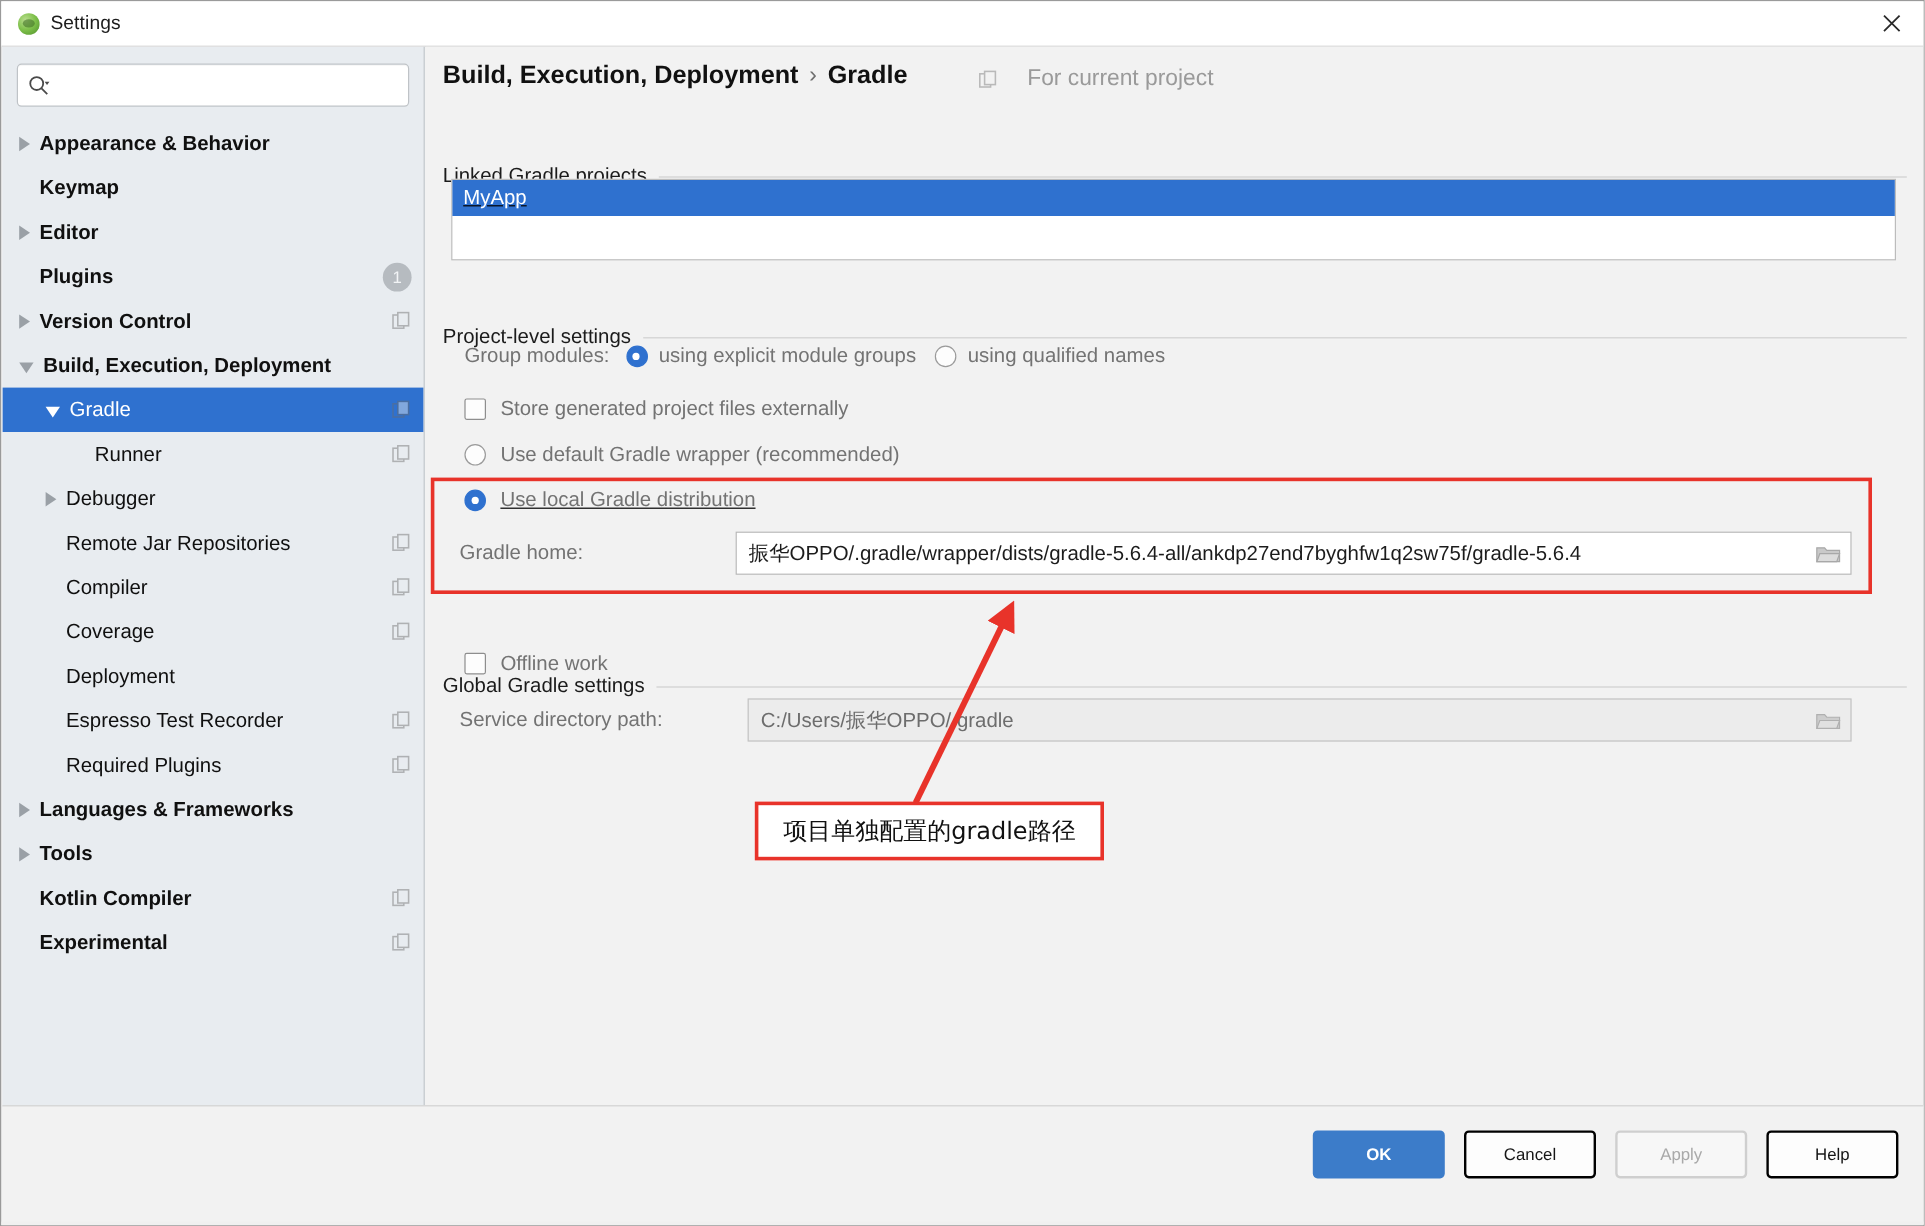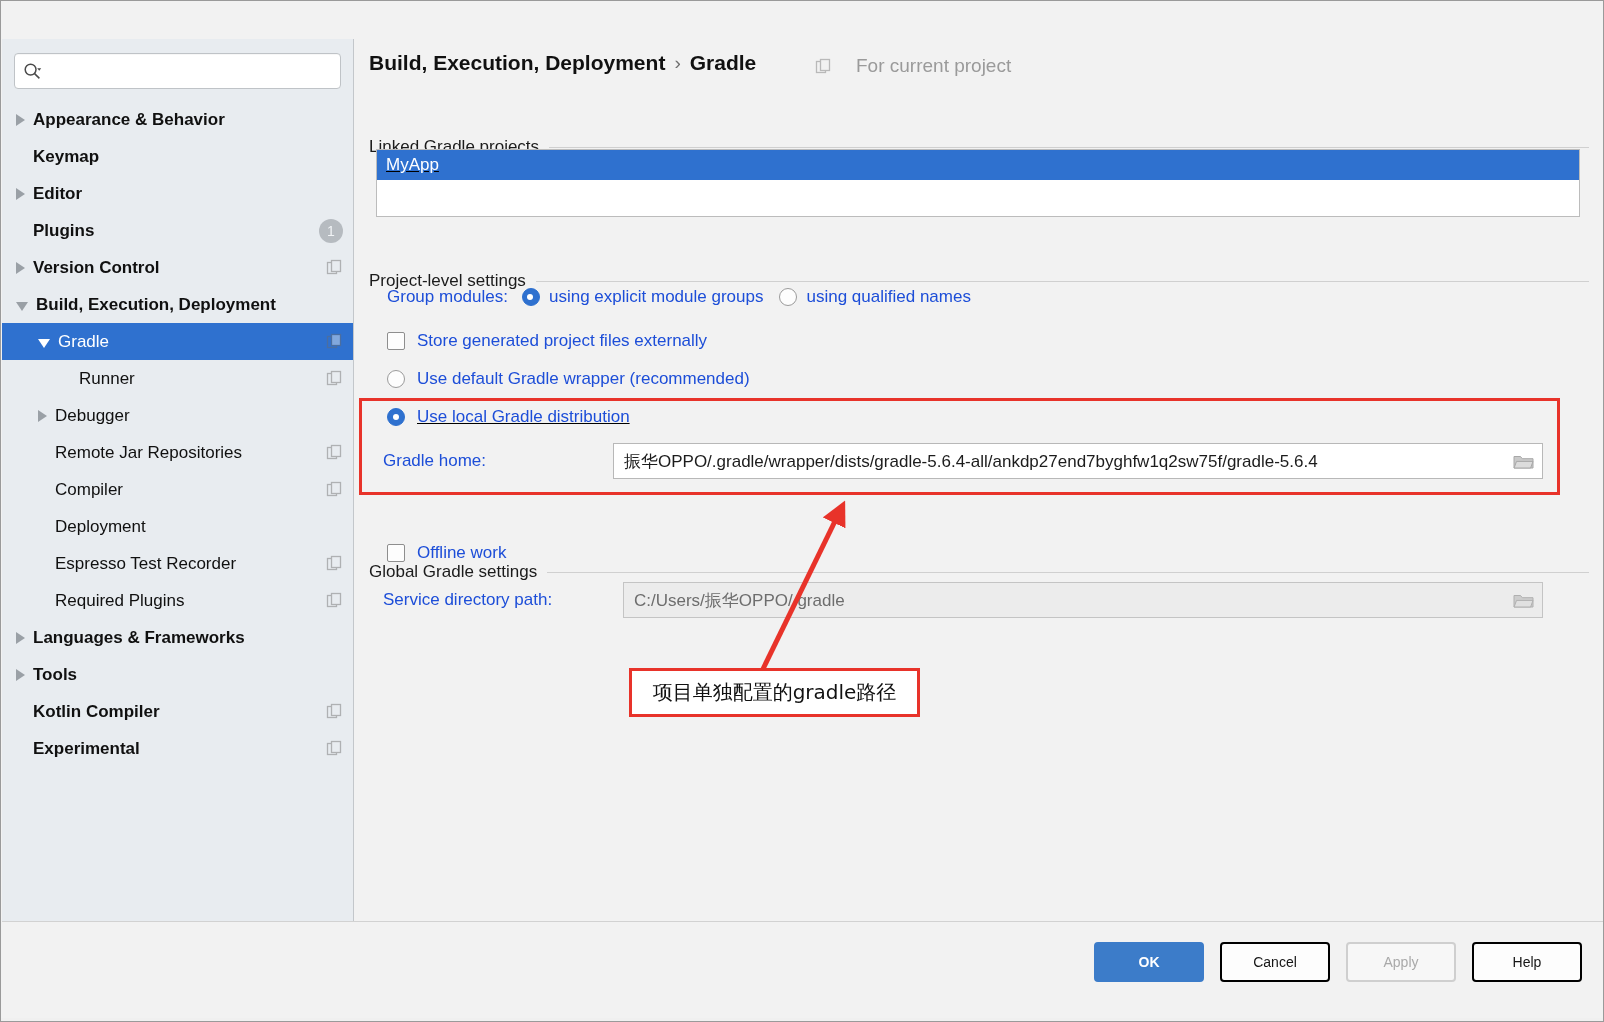--- a/index.html
+++ b/index.html
@@ -141,21 +141,21 @@
     position: absolute;
     background: #ffffff; border: 1px solid #bcbcbc;
   }
   .list-item {
     height: 30px; display: flex; align-items: center;
     padding-left: 9px; font-size: 17px; color: #1c1c1c;
   }
   .list-item.selected { background: #2f71cf; color: #ffffff; }
 
   .row { position: absolute; display: flex; align-items: center; white-space: nowrap; }
-  .lbl { font-size: 17px; color: #1d4ed8; }
+  .lbl { font-size: 17px; color: #737373; }
 
   .radio {
     width: 18px; height: 18px; border-radius: 50%;
     border: 1.6px solid #9b9b9b; background: #fdfdfd;
     flex: none; position: relative;
   }
   .radio.on {
     border-color: #2f71cf; background: #2f71cf;
     box-shadow: 0 0 0 1px #2f71cf inset;
   }
@@ -218,20 +218,29 @@
   .bottom-sliver {
     position: absolute; left: 0; bottom: 0; width: 1604px; height: 3px;
     background: #f0f0f0; overflow: hidden;
   }
 </style>
 </head>
 <body>
 
 <div id="app">
 
+  <div class="titlebar">
+    <div class="title-icon"></div>
+    <div class="title-text">Settings</div>
+    <div class="win-close">
+      <svg width="17" height="17" viewBox="0 0 17 17">
+          <path d="M2 2 L15 15 M15 2 L2 15" stroke="#2a2a2a" stroke-width="1.5" fill="none"></path>
+        </svg>
+    </div>
+  </div>
 
   <div class="sidebar">
     <div class="search-wrap">
       <div class="search-box">
         <svg width="19" height="19" viewBox="0 0 19 19">
           <circle cx="7.6" cy="7.6" r="5.4" stroke="#4a4a4a" stroke-width="1.5" fill="none"></circle>
           <path d="M11.6 11.6 L16.4 16.4" stroke="#4a4a4a" stroke-width="1.5"></path>
           <path d="M14.2 6.2 l4 0 l-2 2.6 z" fill="#4a4a4a"></path>
         </svg>
         <input class="search-field" type="text" placeholder="" style="">
@@ -308,20 +317,30 @@
           <span class="tree-label">Compiler</span>
           <span class="cfg-icon">
             <svg width="17" height="17" viewBox="0 0 17 17">
               <rect x="1.5" y="3.5" width="9" height="11" fill="none" stroke="#6b6b6b" stroke-width="1.3"></rect>
               <rect x="5.5" y="1.5" width="9" height="11" fill="#e8ecf0" stroke="#6b6b6b" stroke-width="1.3"></rect>
             </svg>
           </span>
         </div>
         <div class="tree-row lvl1">
           <span class="tri none"></span>
+          <span class="tree-label">Coverage</span>
+          <span class="cfg-icon">
+            <svg width="17" height="17" viewBox="0 0 17 17">
+              <rect x="1.5" y="3.5" width="9" height="11" fill="none" stroke="#6b6b6b" stroke-width="1.3"></rect>
+              <rect x="5.5" y="1.5" width="9" height="11" fill="#e8ecf0" stroke="#6b6b6b" stroke-width="1.3"></rect>
+            </svg>
+          </span>
+        </div>
+        <div class="tree-row lvl1">
+          <span class="tri none"></span>
           <span class="tree-label">Deployment</span>
         </div>
         <div class="tree-row lvl1">
           <span class="tri none"></span>
           <span class="tree-label">Espresso Test Recorder</span>
           <span class="cfg-icon">
             <svg width="17" height="17" viewBox="0 0 17 17">
               <rect x="1.5" y="3.5" width="9" height="11" fill="none" stroke="#6b6b6b" stroke-width="1.3"></rect>
               <rect x="5.5" y="1.5" width="9" height="11" fill="#e8ecf0" stroke="#6b6b6b" stroke-width="1.3"></rect>
             </svg>

